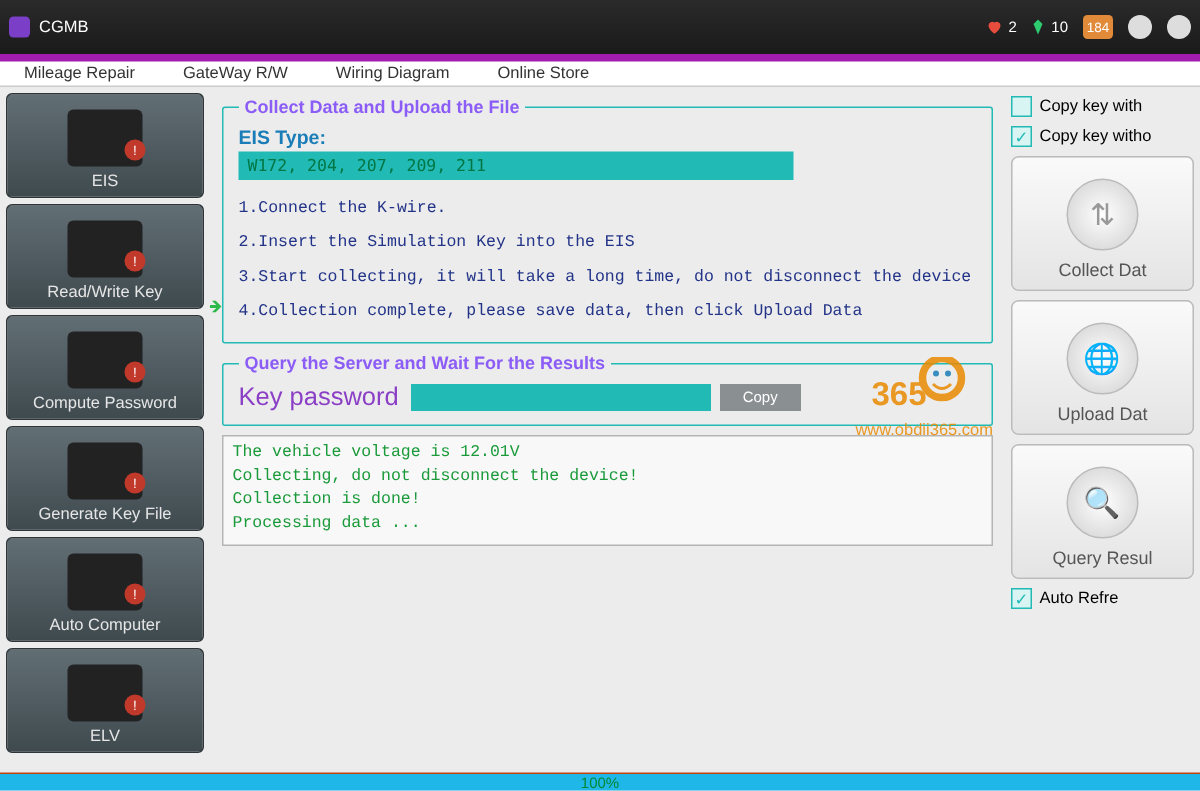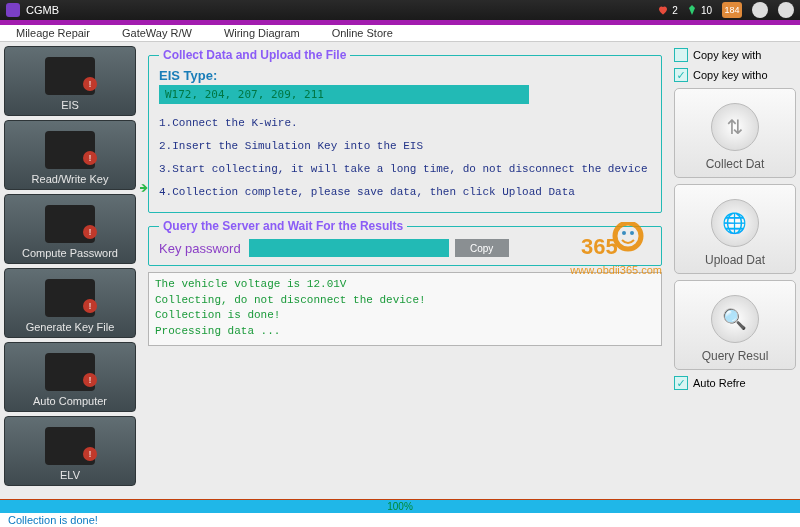--- a/index.html
+++ b/index.html
@@ -1,17 +1,17 @@
 <!DOCTYPE html>
 <html><head>
 <meta charset="utf-8">
 <style>
   * { box-sizing: border-box; margin: 0; padding: 0; }
   body { font-family: Arial, sans-serif; font-size: 11px; width: 800px; height: 527px; overflow: hidden; background: #f5f5f5; }
-  .titlebar { background: linear-gradient(#2a2a2a,#1a1a1a); color: #fff; height: 20px; display: flex; align-items: center; padding: 0 6px; font-size: 11px; }
+  .titlebar { background: linear-gradient(#2a2a2a,#1a1a1a); color: #fff; height: 36px; display: flex; align-items: center; padding: 0 6px; font-size: 11px; }
   .title-logo { width: 14px; height: 14px; background: #7a3fc6; border-radius: 3px; margin-right: 6px; display:inline-block; }
   .title-spacer { flex: 1; }
   .stat { display: flex; align-items: center; margin-left: 8px; font-size: 10px; color:#fff; }
   .heart-icon { width:12px; height:12px; display:inline-block; margin-right:3px; }
   .diamond-icon { width:12px; height:12px; display:inline-block; margin-right:3px; }
   .badge-cal { width:20px;height:16px;background:#e08a3a;border-radius:3px;margin-left:10px;display:flex;align-items:center;justify-content:center;font-size:9px;color:#fff; }
   .badge-gear { width:16px;height:16px;background:#ddd;border-radius:50%;margin-left:10px; }
   .menubar { background:#fff; border-top:5px solid #a21caf; border-bottom:1px solid #ccc; height:22px; display:flex; align-items:center; font-size:11px; color:#333; }
   .menuitem { padding:0 16px; cursor:default; }
   .app { display:flex; height: calc(527px - 20px - 22px - 14px - 14px); background:#ececec; }
@@ -20,21 +20,21 @@
   .side-icon { width:50px; height:38px; background:#222; border-radius:4px; margin-bottom:4px; position:relative; }
   .side-notify { position:absolute; top:30px; right:38px; width:14px; height:14px; background:#c0392b; border-radius:50%; color:#fff; font-size:9px; display:flex; align-items:center; justify-content:center; }
   .main { flex:1; padding:6px 8px 2px 8px; overflow:hidden; background:#ececec; position:relative; }
   fieldset { border:1px solid #22bab5; border-radius:2px; margin-bottom:6px; padding:6px 10px 8px 10px; position:relative; }
   legend { color:#8b5cf6; font-size:12px; font-weight:bold; padding:0 4px;margin-top:32px; }
   .eistype-label { color:#1a7db8; font-size:13px; font-weight:bold; }
   .eistype-val { background:#22bab5; color:#074; font-size:11px; padding:3px 6px; margin-top:2px; width:370px; font-family:monospace; }
   .instr { font-family: "Courier New", monospace; font-size:11px; color:#223388; margin-top:8px; line-height:2.1; }
   .arrow { position:absolute; left:-14px; top:116px; color:#2db84a; font-size:16px; }
   .query-row { display:flex; align-items:center; }
-  .kpw-label { color:#8b3fc6; font-size:13px; margin-right:8px; }
+  .kpw-label { color:#8b3fc6; font-size:17px; margin-right:8px; }
   .kpw-input { flex:0 0 200px; height:18px; background:#22bab5; border:none; margin-right:6px; }
   .copy-btn { background:#8a8f92; color:#fff; border:none; font-size:10px; height:18px; width:54px; cursor:pointer; }
   .console { border:1px solid #b5b5b5; background:#f8f8f8; font-family:"Courier New",monospace; font-size:11px; color:#1a9a3a; padding:4px 6px; line-height:1.4; height:74px; overflow:hidden; }
   .rightcol { width:130px; padding:6px 4px; background:#ececec; display:flex; flex-direction:column; gap:6px; overflow:hidden; }
   .chk-row { display:flex; align-items:center; font-size:11px; white-space:nowrap; }
   .chk { width:14px; height:14px; border:1px solid #22bab5; margin-right:5px; display:inline-flex; align-items:center; justify-content:center; color:#22bab5; font-size:11px; background:#d8f5f3; }
   .rt-btn { border:1px solid #bbb; border-radius:5px; background:linear-gradient(#fafafa,#e4e4e4); height:90px; display:flex; flex-direction:column; align-items:center; justify-content:flex-end; padding-bottom:6px; font-size:12px; color:#555; cursor:pointer; white-space:nowrap; }
   .rt-icon { width:48px;height:48px;border-radius:50%;background:radial-gradient(#fff,#cfcfcf);border:1px solid #bbb;margin-bottom:6px;display:flex;align-items:center;justify-content:center;font-size:20px;color:#999; }
   .progress-wrap { height:14px; background:#fff; border-top:1px solid #c2410c; position:relative; }
   .progress-fill { height:100%; background:#1fb7e8; width:100%; }

